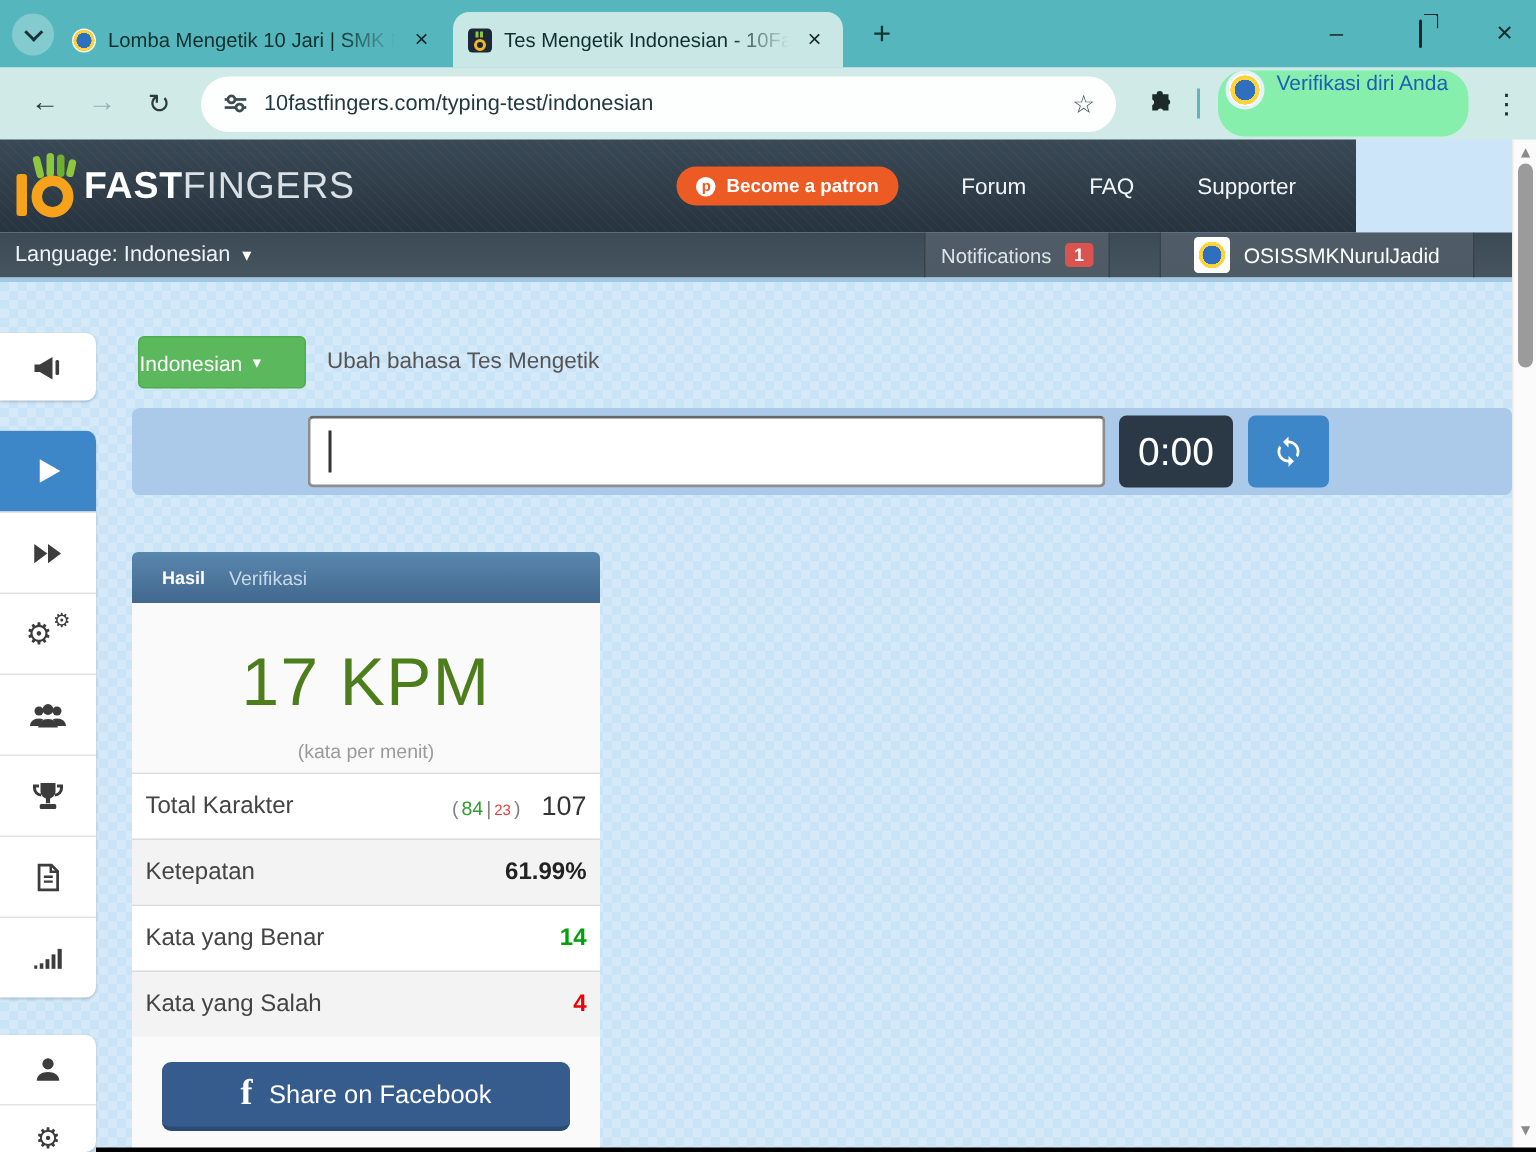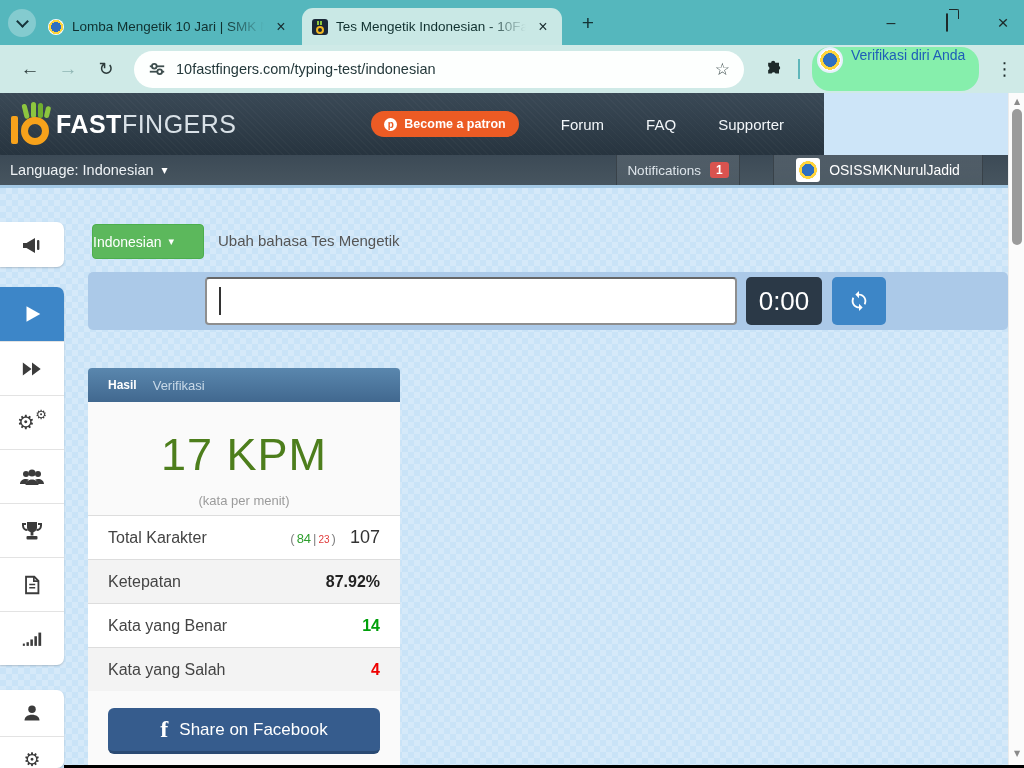--- a/index.html
+++ b/index.html
@@ -36,21 +36,21 @@
   .url-text { flex:1; font-size:14.5px; color:#24393b; margin-left:10px; }
   .star { font-size:17px; color:#3d4d4d; cursor:pointer; }
   .ext-icon { margin-left:20px; cursor:pointer; display:flex; }
   .tb-sep { margin-left:14px; width:2px; height:20px; background:#5fb6ba; }
   .profile-chip { margin-left:12px; height:44px; background:#86efac; border-radius:18px; display:flex; align-items:flex-start; gap:8px; padding:0 14px 0 5px; cursor:pointer; }
   .profile-chip .emblem { width:26px; height:26px; border:2px solid #e7f0fb; }
   .chip-label { font-size:14px; color:#1f5eb8; }
   .menu-dots { margin-left:16px; font-size:18px; color:#1d2a2a; cursor:pointer; width:16px; text-align:center; }
 
   
-  .site-header { position:absolute; top:93px; left:0; width:824px; height:62px; display:flex; align-items:center; padding:0 40px 0 8px;
+  .site-header { position:absolute; top:93px; left:0; width:904px; height:62px; display:flex; align-items:center; padding:0 40px 0 8px;
     background:repeating-linear-gradient(45deg, rgba(255,255,255,.025) 0 1px, transparent 1px 5px), linear-gradient(#3a4956,#27343f); }
   .logo { display:flex; align-items:center; gap:2px; cursor:pointer; }
   .logo-text { font-size:25px; letter-spacing:.5px; color:#fff; font-weight:bold; }
   .logo-text .lt2 { font-weight:normal; color:#d9e1e7; }
   .patron-btn { margin-left:auto; background:#ec5b24; border-radius:14px; height:26px; display:flex; align-items:center; gap:7px; padding:0 13px; cursor:pointer; }
   .patron-ic { width:13px; height:13px; border-radius:50%; background:#fff; color:#ec5b24; font-size:10px; font-weight:bold; display:flex; align-items:center; justify-content:center; }
   .patron-label { color:#fff; font-size:12.5px; font-weight:bold; }
   .hnav { color:#f2f6f9; font-size:15px; margin-left:42px; cursor:pointer; }
 
   
@@ -97,21 +97,21 @@
 
   
   .panel { position:absolute; left:88px; top:180px; width:312px; height:400px; }
   .panel-header { height:34px; background:linear-gradient(#5a87ae,#41688f); border-radius:4px 4px 0 0; display:flex; align-items:center; padding:0 20px; gap:16px; }
   .ph-hasil { color:#fff; font-size:12px; font-weight:bold; cursor:pointer; }
   .ph-shot { color:#c8d9e8; font-size:13px; cursor:pointer; }
   .panel-body { background:#fafafa; height:366px; }
   .kpm-block { text-align:center; padding-top:27px; height:113px; }
   .kpm { color:#4d7e1c; font-weight:normal; font-size:45px; letter-spacing:1px; }
   .kpm-caption { color:#9b9b9b; font-size:13px; margin-top:12px; }
-  .stat-row { height:44px; display:flex; align-items:center; padding:0 20px; border-top:1px solid #ddd; font-size:16px; color:#444; background:#fff; }
+  .stat-row { height:44px; display:flex; align-items:center; padding:0 9px; border-top:1px solid #ddd; font-size:16px; color:#444; background:#fff; }
   .stat-row.alt { background:#f3f3f3; }
   .stat-val { margin-left:auto; display:flex; align-items:baseline; gap:2px; }
   .detail { font-size:13px; color:#828282; }
   .d-green { color:#2e9e2e; font-size:13px; }
   .d-red { color:#e03c3c; font-size:10px; }
   .v-main { font-size:18px; color:#333; margin-left:12px; }
   .v-bold { font-size:16px; font-weight:bold; color:#222; }
   .v-green { font-size:16px; font-weight:bold; color:#00a00a; }
   .v-red { font-size:16px; font-weight:bold; color:#ee0000; }
   .fb-btn { margin:17px auto 0; width:272px; height:46px; background:#365c8d; border-radius:6px; border-bottom:3px solid #2a4a73; color:#fff; font-size:17px; display:flex; align-items:center; justify-content:center; gap:11px; cursor:pointer; }
@@ -330,21 +330,21 @@
               <span class="d-green">84</span>
               <span class="detail">|</span>
               <span class="d-red">23</span>
               <span class="detail">)</span>
             <span class="v-main">107</span>
           </span>
         </div>
         <div class="stat-row alt">
           <span>Ketepatan</span>
           <span class="stat-val">
-              <span class="v-bold">87.92%</span>
+              <span class="v-bold">61.99%</span>
             </span>
         </div>
         <div class="stat-row">
           <span>Kata yang Benar</span>
           <span class="stat-val">
               <span class="v-green">14</span>
             </span>
         </div>
         <div class="stat-row alt">
           <span>Kata yang Salah</span>

